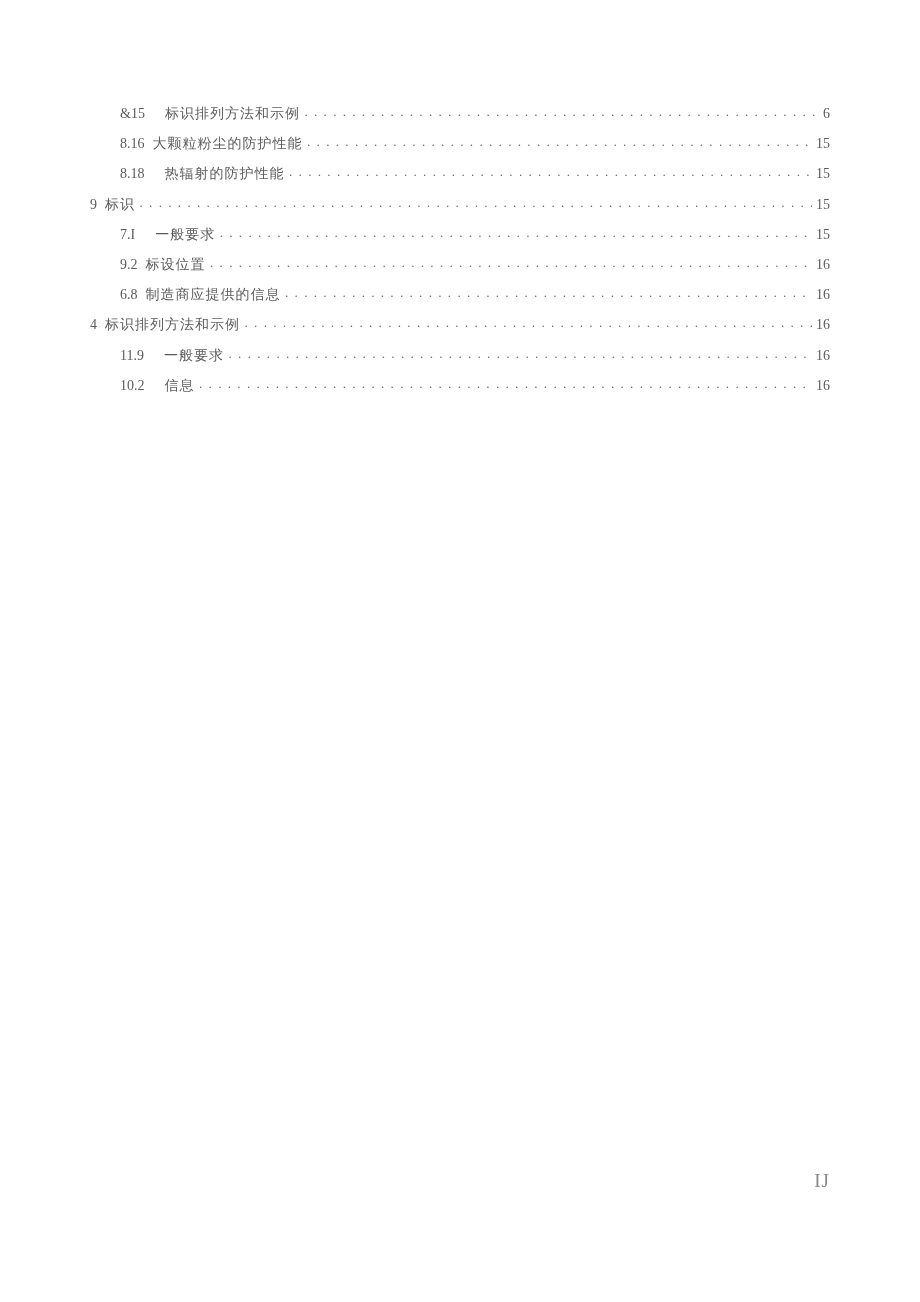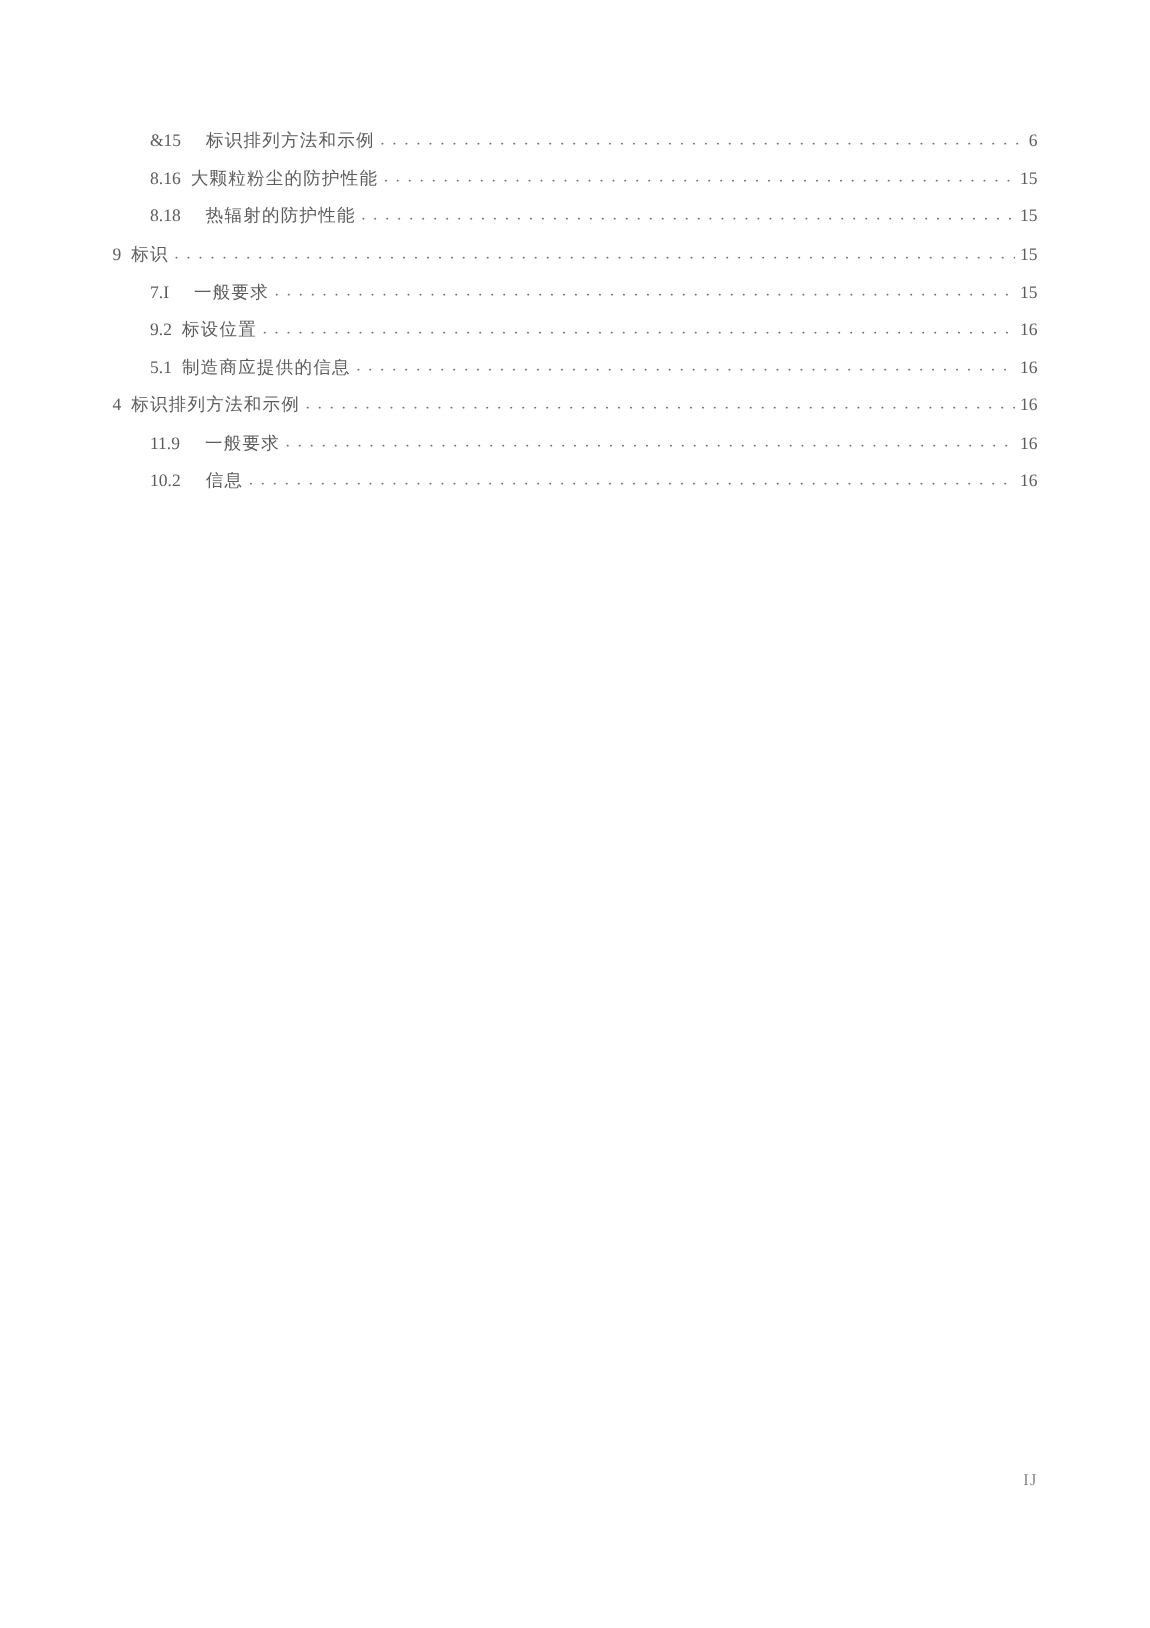--- a/index.html
+++ b/index.html
@@ -56,21 +56,21 @@
 
     .toc-page {
       flex: 0 0 auto;
     }
 
     .page-label {
       position: absolute;
       right: 90px;
       bottom: 110px;
       color: #888;
-      font-size: 13px;
+      font-size: 19px;
       letter-spacing: 1px;
     }
   </style>
 </head>
 <body>
 
 <div class="toc">
     <div class="toc-row level-2 toc-extra-gap">
       <span class="toc-num">&amp;15</span>
       <span class="toc-title">标识排列方法和示例</span>
@@ -101,21 +101,21 @@
       <span class="dots"></span>
       <span class="toc-page">15</span>
     </div>
     <div class="toc-row level-2">
       <span class="toc-num">9.2</span>
       <span class="toc-title">标设位置</span>
       <span class="dots"></span>
       <span class="toc-page">16</span>
     </div>
     <div class="toc-row level-2">
-      <span class="toc-num">5.1</span>
+      <span class="toc-num">6.8</span>
       <span class="toc-title">制造商应提供的信息</span>
       <span class="dots"></span>
       <span class="toc-page">16</span>
     </div>
     <div class="toc-row level-1">
       <span class="toc-num">4</span>
       <span class="toc-title">标识排列方法和示例</span>
       <span class="dots"></span>
       <span class="toc-page">16</span>
     </div>

